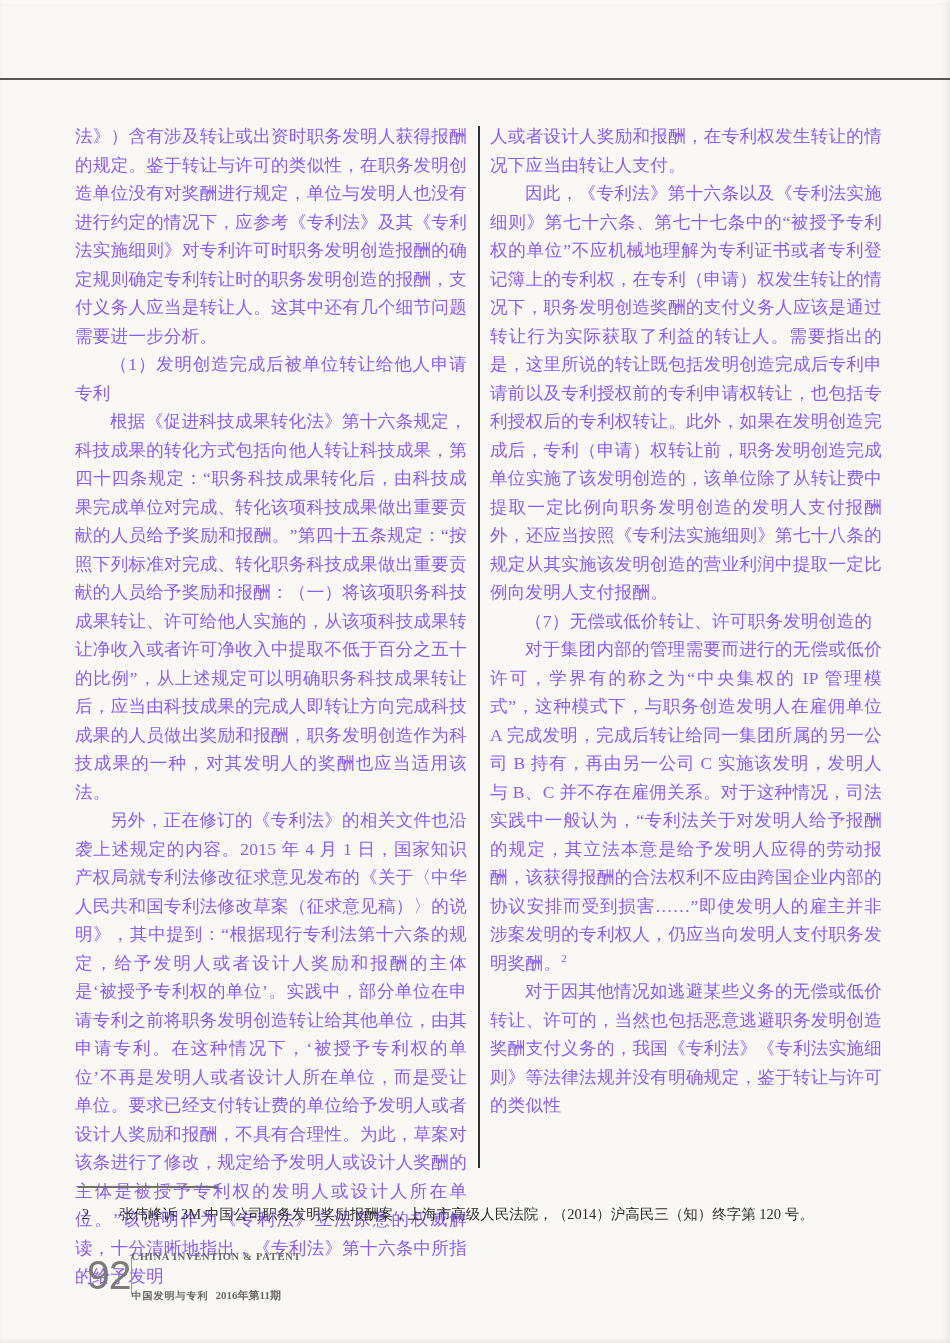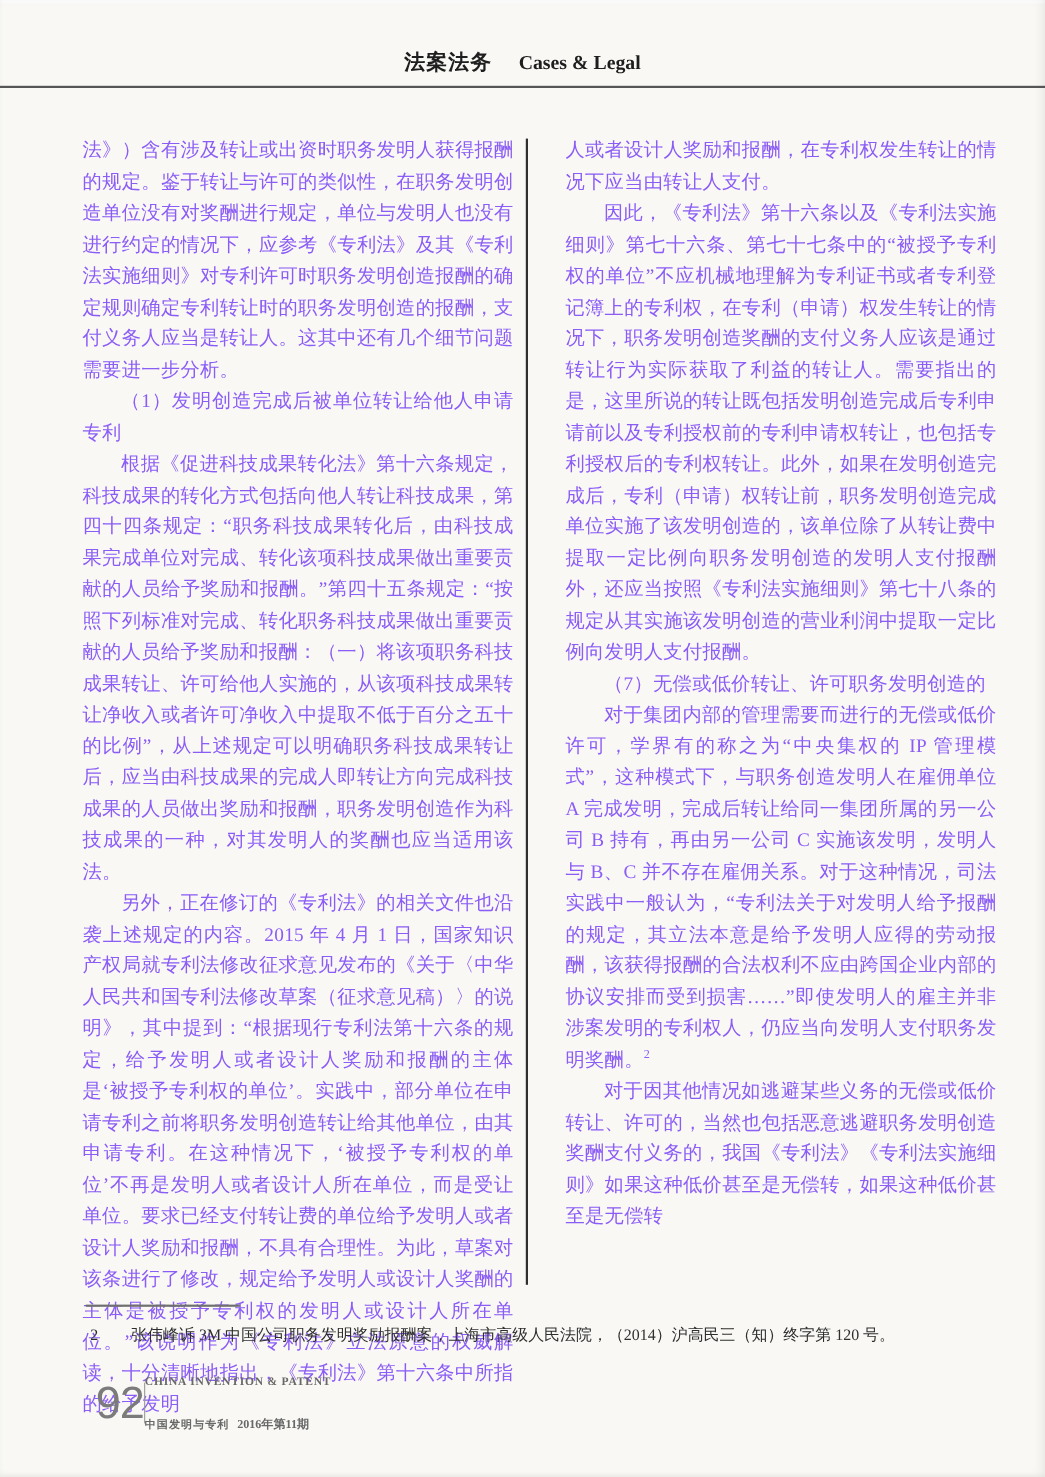--- a/index.html
+++ b/index.html
@@ -18,21 +18,21 @@
   }
   .header-cn{font-family:"Liberation Sans","DejaVu Sans",sans-serif;font-weight:bold;font-size:19px;letter-spacing:1px;}
   .header-en{font-family:"Liberation Serif","DejaVu Serif",serif;font-weight:600;font-size:18px;}
   .header-rule{position:absolute;top:78px;left:0;width:100%;height:2px;background:#565656;}
   .column{
     position:absolute;top:122px;width:392px;
     font-size:17.5px;line-height:28.5px;letter-spacing:0.3px;
     text-align:justify;color:#8b5cf6;
   }
   .column.left{left:75px;}
-  .column.right{left:514px;}
+  .column.right{left:490px;}
   .col-divider{position:absolute;left:478px;top:126px;width:1.5px;height:1042px;background:#2f2f2f;}
   .para{margin:0;padding:0;}
   .para.indent{text-indent:2em;}
   .para sup{font-size:11px;line-height:0;vertical-align:super;}
   .footnote-rule{position:absolute;left:78px;top:1186px;width:140px;height:2px;background:#6f6f6f;}
   .footnote{
     position:absolute;left:82px;top:1202px;width:800px;
     display:flex;font-size:14.5px;line-height:24px;color:#2e2e2e;
   }
   .fn-num{margin-right:30px;}
@@ -50,39 +50,35 @@
   .j-en{font-family:"Liberation Serif","DejaVu Serif",serif;font-size:10.5px;letter-spacing:0.7px;color:#686868;font-weight:600;}
   .j-cn-row{display:flex;align-items:baseline;gap:7px;}
   .j-cn{font-size:10px;font-weight:bold;color:#686868;letter-spacing:1px;}
   .j-issue{font-size:11px;font-weight:bold;color:#686868;margin-top:24px;}
 </style>
 </head>
 <body>
 
 <div class="page">
 
-  <header class="page-header">
-    <span class="header-cn">法案法务</span>
-    <span class="header-en">Cases &amp; Legal</span>
-  </header>
   <div class="header-rule"></div>
 
   <div class="column left" id="left-col">
       <p class="para">法》）含有涉及转让或出资时职务发明人获得报酬的规定。鉴于转让与许可的类似性，在职务发明创造单位没有对奖酬进行规定，单位与发明人也没有进行约定的情况下，应参考《专利法》及其《专利法实施细则》对专利许可时职务发明创造报酬的确定规则确定专利转让时的职务发明创造的报酬，支付义务人应当是转让人。这其中还有几个细节问题需要进一步分析。</p>
       <p class="para indent">（1）发明创造完成后被单位转让给他人申请专利</p>
       <p class="para indent">根据《促进科技成果转化法》第十六条规定，科技成果的转化方式包括向他人转让科技成果，第四十四条规定：“职务科技成果转化后，由科技成果完成单位对完成、转化该项科技成果做出重要贡献的人员给予奖励和报酬。”第四十五条规定：“按照下列标准对完成、转化职务科技成果做出重要贡献的人员给予奖励和报酬：（一）将该项职务科技成果转让、许可给他人实施的，从该项科技成果转让净收入或者许可净收入中提取不低于百分之五十的比例”，从上述规定可以明确职务科技成果转让后，应当由科技成果的完成人即转让方向完成科技成果的人员做出奖励和报酬，职务发明创造作为科技成果的一种，对其发明人的奖酬也应当适用该法。</p>
       <p class="para indent">另外，正在修订的《专利法》的相关文件也沿袭上述规定的内容。2015 年 4 月 1 日，国家知识产权局就专利法修改征求意见发布的《关于〈中华人民共和国专利法修改草案（征求意见稿）〉的说明》，其中提到：“根据现行专利法第十六条的规定，给予发明人或者设计人奖励和报酬的主体是‘被授予专利权的单位’。实践中，部分单位在申请专利之前将职务发明创造转让给其他单位，由其申请专利。在这种情况下，‘被授予专利权的单位’不再是发明人或者设计人所在单位，而是受让单位。要求已经支付转让费的单位给予发明人或者设计人奖励和报酬，不具有合理性。为此，草案对该条进行了修改，规定给予发明人或设计人奖酬的主体是被授予专利权的发明人或设计人所在单位。”该说明作为《专利法》立法原意的权威解读，十分清晰地指出，《专利法》第十六条中所指的给予发明</p>
     </div>
   <div class="col-divider"></div>
   <div class="column right" id="right-col">
       <p class="para">人或者设计人奖励和报酬，在专利权发生转让的情况下应当由转让人支付。</p>
       <p class="para indent">因此，《专利法》第十六条以及《专利法实施细则》第七十六条、第七十七条中的“被授予专利权的单位”不应机械地理解为专利证书或者专利登记簿上的专利权，在专利（申请）权发生转让的情况下，职务发明创造奖酬的支付义务人应该是通过转让行为实际获取了利益的转让人。需要指出的是，这里所说的转让既包括发明创造完成后专利申请前以及专利授权前的专利申请权转让，也包括专利授权后的专利权转让。此外，如果在发明创造完成后，专利（申请）权转让前，职务发明创造完成单位实施了该发明创造的，该单位除了从转让费中提取一定比例向职务发明创造的发明人支付报酬外，还应当按照《专利法实施细则》第七十八条的规定从其实施该发明创造的营业利润中提取一定比例向发明人支付报酬。</p>
       <p class="para indent">（7）无偿或低价转让、许可职务发明创造的</p>
       <p class="para indent">对于集团内部的管理需要而进行的无偿或低价许可，学界有的称之为“中央集权的 IP 管理模式”，这种模式下，与职务创造发明人在雇佣单位 A 完成发明，完成后转让给同一集团所属的另一公司 B 持有，再由另一公司 C 实施该发明，发明人与 B、C 并不存在雇佣关系。对于这种情况，司法实践中一般认为，“专利法关于对发明人给予报酬的规定，其立法本意是给予发明人应得的劳动报酬，该获得报酬的合法权利不应由跨国企业内部的协议安排而受到损害……”即使发明人的雇主并非涉案发明的专利权人，仍应当向发明人支付职务发明奖酬。<sup>2</sup></p>
-      <p class="para indent">对于因其他情况如逃避某些义务的无偿或低价转让、许可的，当然也包括恶意逃避职务发明创造奖酬支付义务的，我国《专利法》《专利法实施细则》如果这种低价甚至是无偿转，如果这种低价甚至是无偿转</p>
+      <p class="para indent">对于因其他情况如逃避某些义务的无偿或低价转让、许可的，当然也包括恶意逃避职务发明创造奖酬支付义务的，我国《专利法》《专利法实施细则》等法律法规并没有明确规定，鉴于转让与许可的类似性</p>
     </div>
 
   <div class="footnote-rule"></div>
   <div class="footnote">
     <span class="fn-num">2</span>
     <span class="fn-text">张伟峰诉 3M 中国公司职务发明奖励报酬案，上海市高级人民法院，（2014）沪高民三（知）终字第 120 号。</span>
   </div>
 
   <footer class="page-footer">
     <span class="page-num">92</span>

